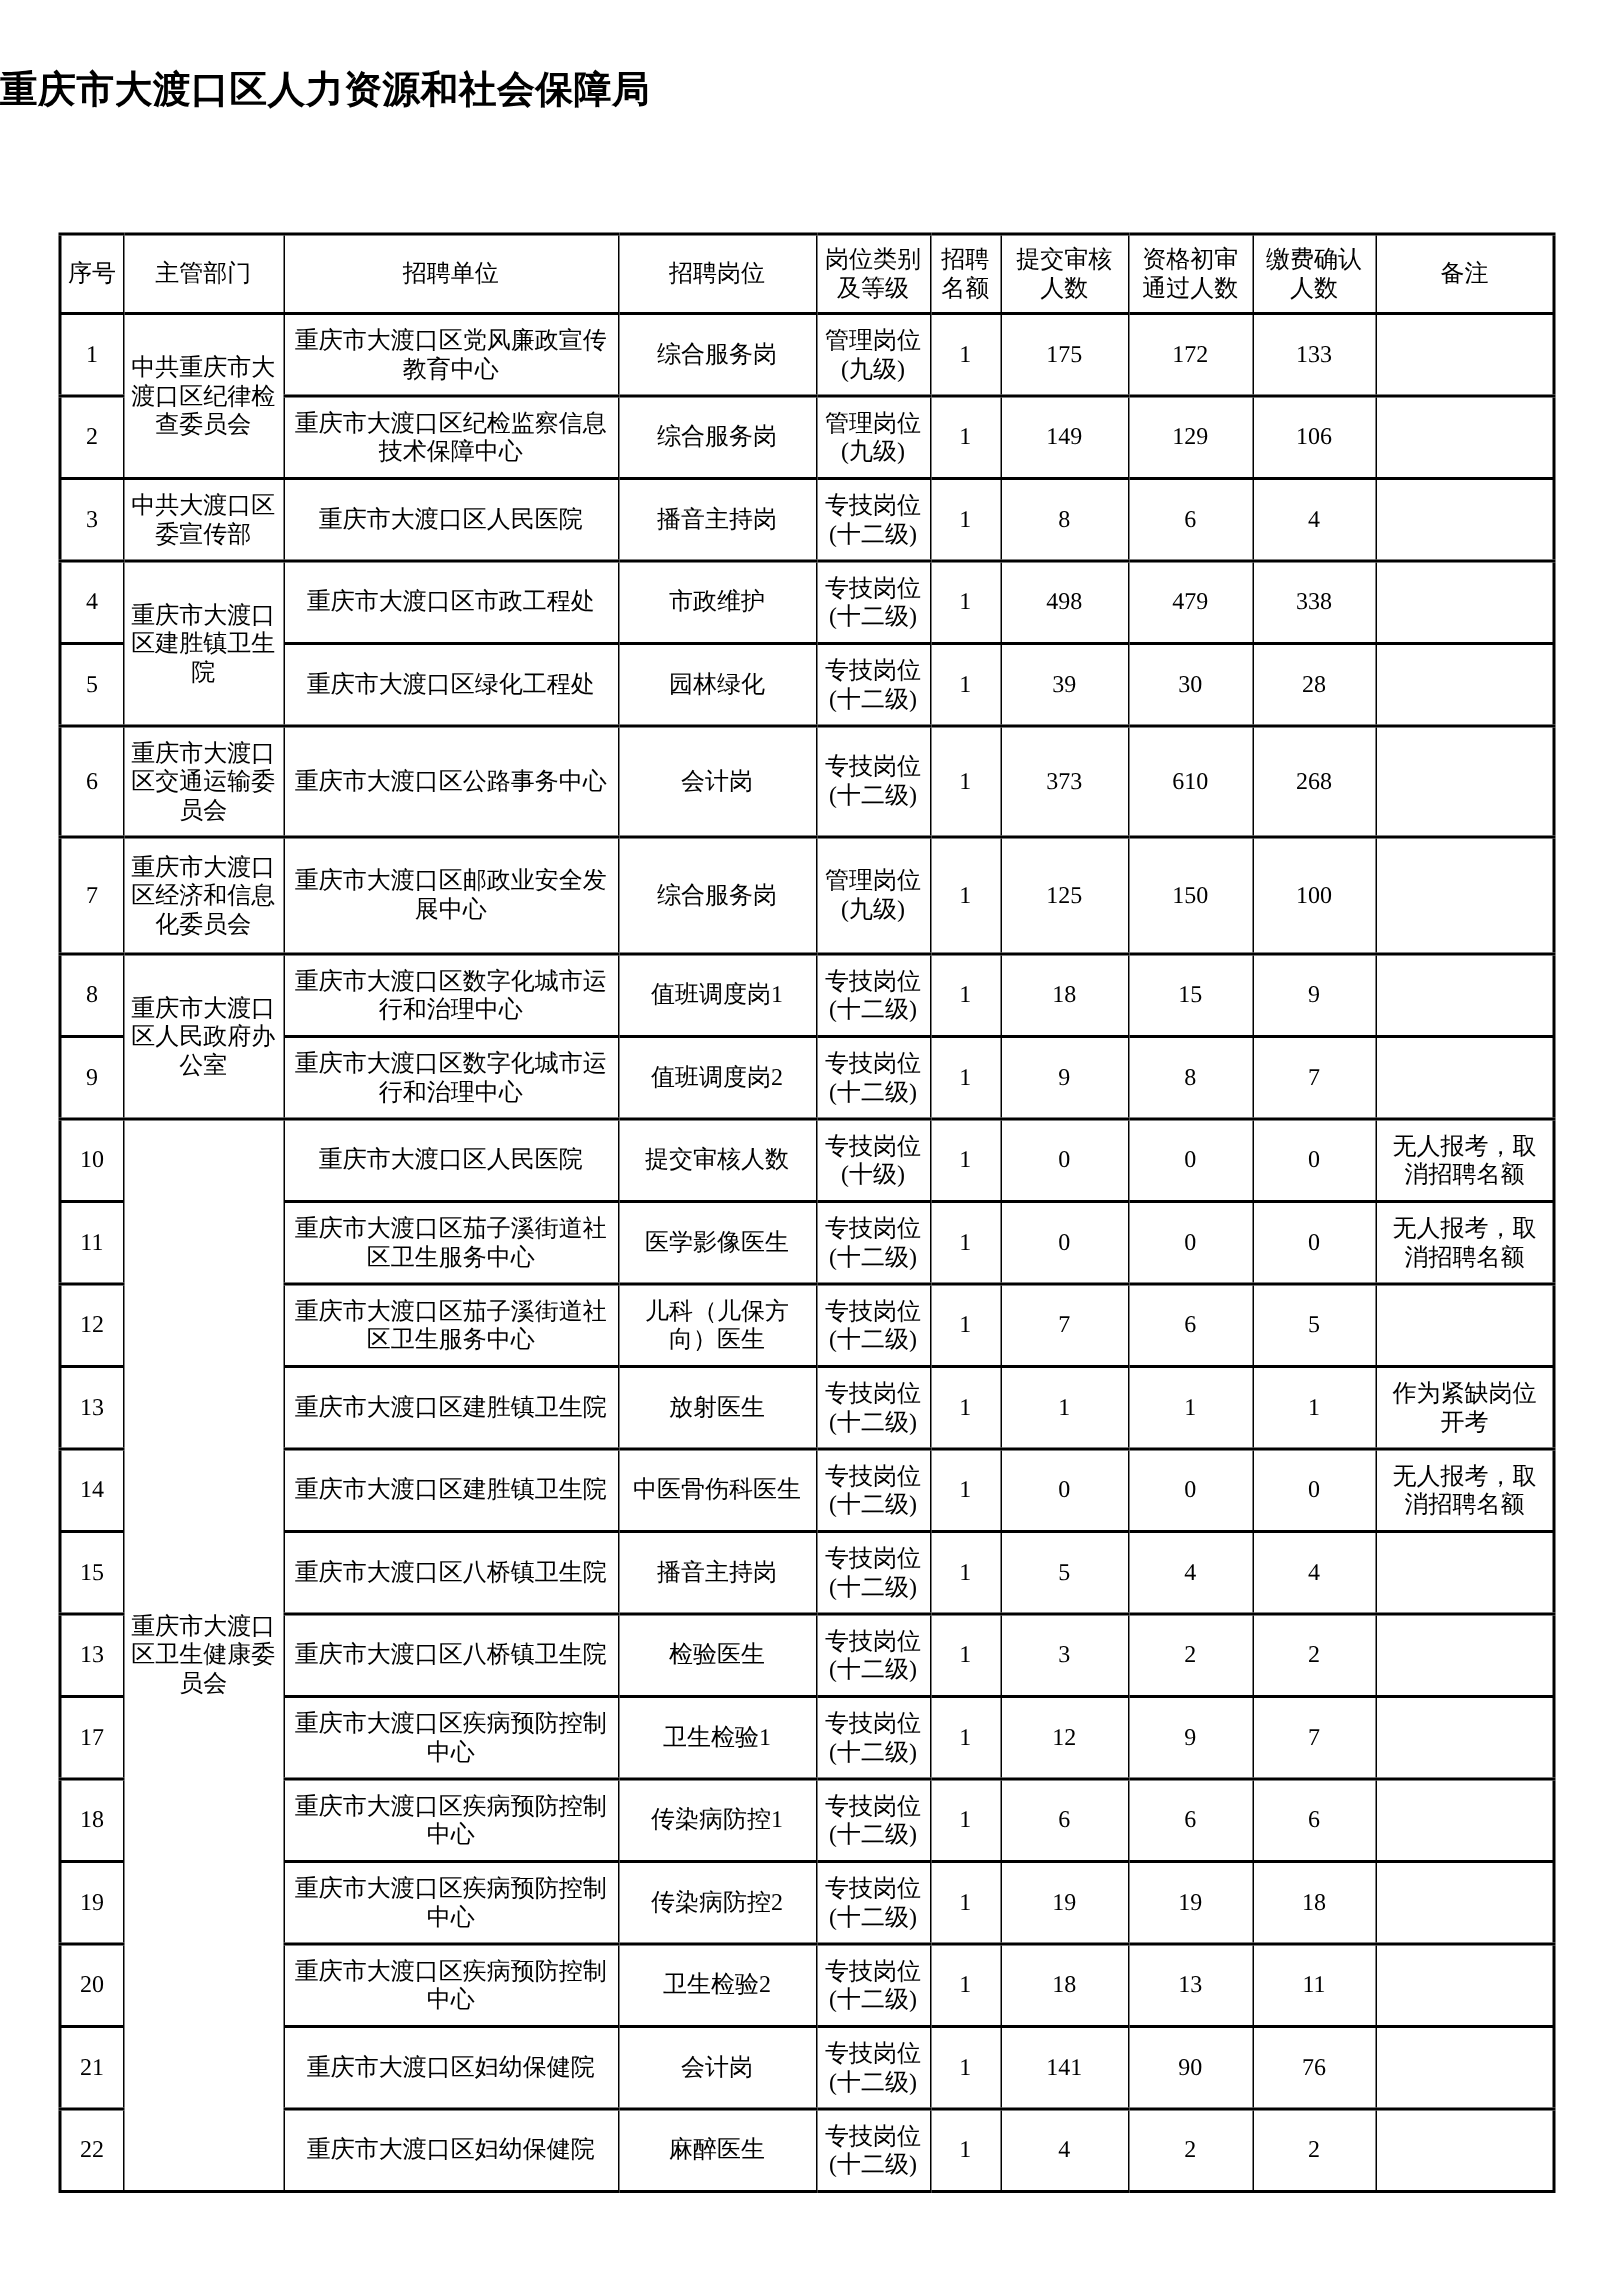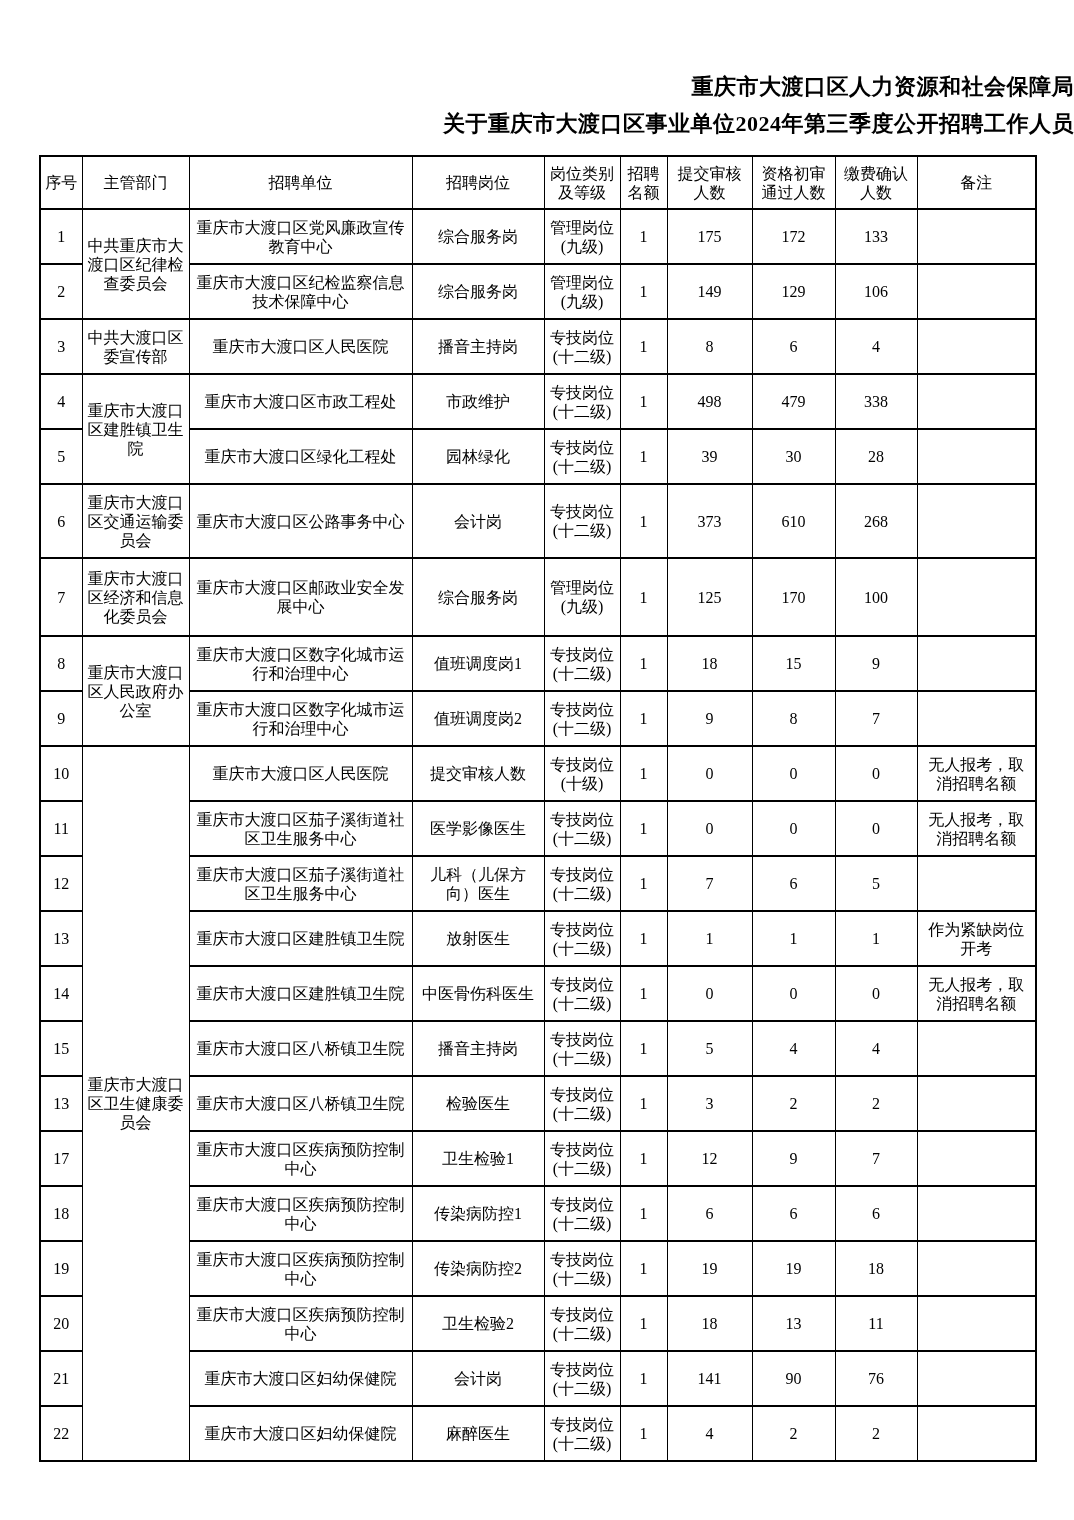--- a/index.html
+++ b/index.html
@@ -5,23 +5,23 @@
   html,body{margin:0;padding:0;background:#ffffff;}
   .page{
     position:relative;
     width:1074px;height:1520px;
     background:#ffffff;
     color:#000;
     font-family:"Liberation Serif","DejaVu Serif",serif;
     overflow:hidden;
   }
   .title{
-    position:absolute;top:68px;left:0;width:100%;
-    text-align:right;font-weight:bold;
-    font-size:22px;line-height:37px;
+    position:absolute;top:42px;left:0;width:100%;
+    text-align:left;font-weight:bold;
+    font-size:25px;line-height:37px;
     letter-spacing:0.5px;
   }
   table.grid{
     position:absolute;left:39px;top:155px;width:996px;
     border-collapse:collapse;table-layout:fixed;
     border:2px solid #000;
   }
   .grid th,.grid td{
     border:1px solid #000;
     border-top-width:2px;border-bottom-width:2px;
@@ -39,21 +39,20 @@
   .c-num{font-size:17px;}
   .c-remark{font-size:14px;line-height:18px;}
   .c-idx{font-size:16px;}
 </style>
 </head>
 <body>
 
 <div class="page">
   <div class="title">
     <div>重庆市大渡口区人力资源和社会保障局</div>
-    <div>关于重庆市大渡口区事业单位2024年第三季度公开招聘工作人员</div>
   </div>
 
   <table class="grid">
     <colgroup>
       <col style="width:42px">
       <col style="width:107px">
       <col style="width:223px">
       <col style="width:132px">
       <col style="width:76px">
       <col style="width:47px">
@@ -155,21 +154,21 @@
         </tr>
         <tr>
           <td class="c-idx">7</td>
           <td class="c-dept">重庆市大渡口区经济和信息化委员会</td>
           <td class="c-unit">重庆市大渡口区邮政业安全发展中心</td>
           <td class="c-post">综合服务岗</td>
           <td class="c-cat">管理岗位
 (九级)</td>
           <td class="c-num">1</td>
           <td class="c-num">125</td>
-          <td class="c-num">170</td>
+          <td class="c-num">150</td>
           <td class="c-num">100</td>
           <td class="c-remark"></td>
         </tr>
         <tr>
           <td class="c-idx">8</td>
           <td class="c-dept" rowspan="2">重庆市大渡口区人民政府办公室</td>
           <td class="c-unit">重庆市大渡口区数字化城市运行和治理中心</td>
           <td class="c-post">值班调度岗1</td>
           <td class="c-cat">专技岗位
 (十二级)</td>

